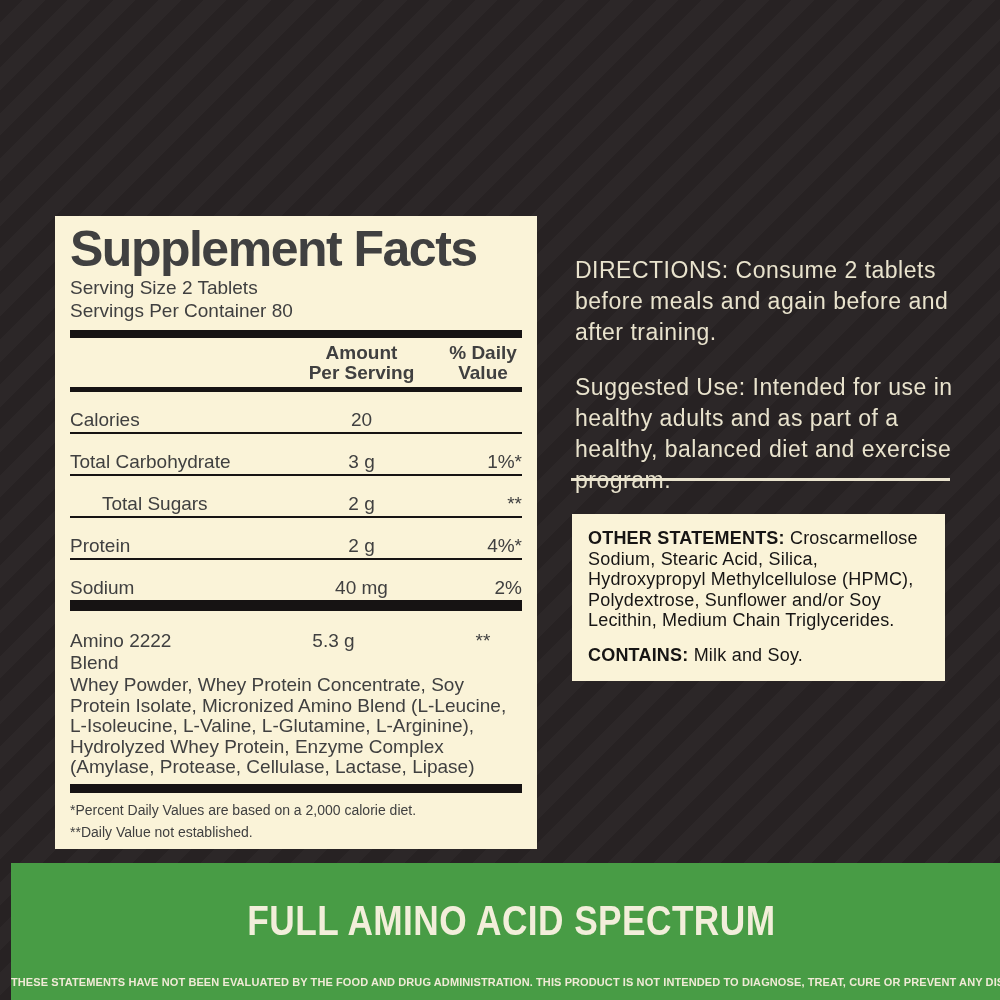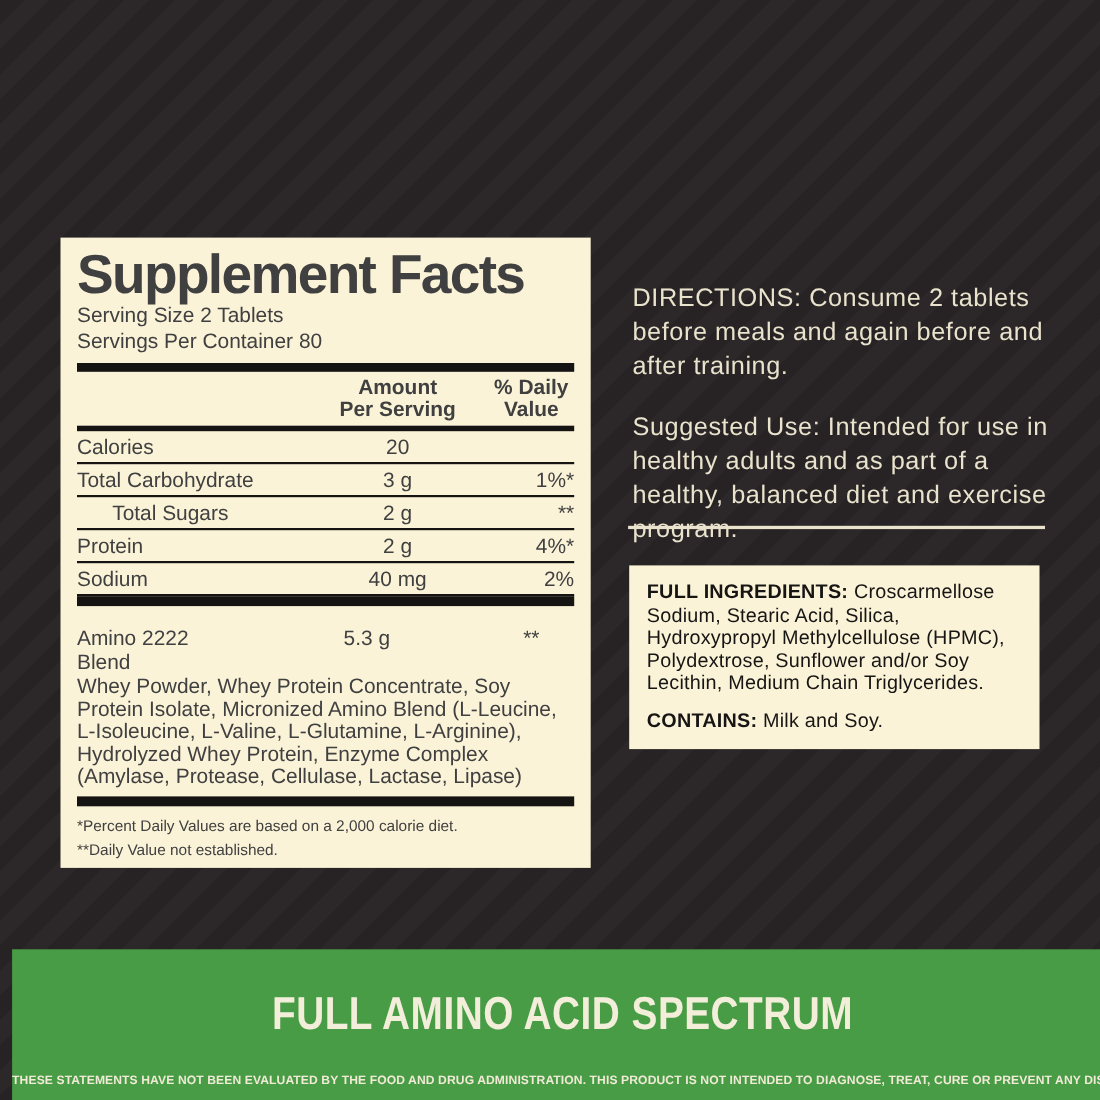--- a/index.html
+++ b/index.html
@@ -21,21 +21,21 @@
   }
   .sf-line { font-size: 19px; line-height: 23px; white-space: nowrap; }
   .bar { background: #161313; }
   .bar-thick { height: 8px; margin-top: 8px; }
   .bar-mid { height: 5px; }
   .bar-heavy { height: 9px; }
   .sf-colhead { display: flex; font-weight: bold; font-size: 19px; line-height: 20px; padding: 5px 0 4px 0; }
   .col-name { flex: 1; }
   .col-amt { width: 165px; text-align: center; }
   .col-dv { width: 78px; text-align: center; }
-  .f-row { display: flex; font-size: 19px; line-height: 20px; padding: 6px 0 2px 0; border-bottom: 2px solid #161313; }
+  .f-row { display: flex; font-size: 19px; line-height: 20px; padding: 6px 0 2px 0; border-bottom: 2px solid #161313; margin-top: 12px; }
   .f-row:last-of-type { border-bottom: none; }
   .f-row .col-dv { text-align: right; }
   .f-row .indent { padding-left: 32px; }
   .blend-row { display: flex; font-size: 19px; line-height: 22px; padding-top: 19px; gap: 28px; }
   .blend-desc { font-size: 19px; line-height: 20.5px; padding-top: 1px; }
   .bar-end { margin-top: 6px; }
   .sf-footnotes { margin-top: 6px; font-size: 14px; line-height: 22px; }
   .sf-footnotes div { white-space: nowrap; }
 
   
@@ -139,21 +139,21 @@
 </div>
 
 <div class="directions">DIRECTIONS: Consume 2 tablets before meals and again before and after training.</div>
 
 <div class="suggested">Suggested Use: Intended for use in healthy adults and as part of a healthy, balanced diet and exercise program.</div>
 
 <div class="divider"></div>
 
 <div class="ingredients-box">
   <div>
-    <b>FULL INGREDIENTS:</b>
+    <b>OTHER STATEMENTS:</b>
     <span>Croscarmellose Sodium, Stearic Acid, Silica, Hydroxypropyl Methylcellulose (HPMC), Polydextrose, Sunflower and/or Soy Lecithin, Medium Chain Triglycerides.</span>
   </div>
   <div class="contains-line">
     <b>CONTAINS:</b>
     <span>Milk and Soy.</span>
   </div>
 </div>
 
 <div class="banner">
   <div class="banner-headline-wrap">

